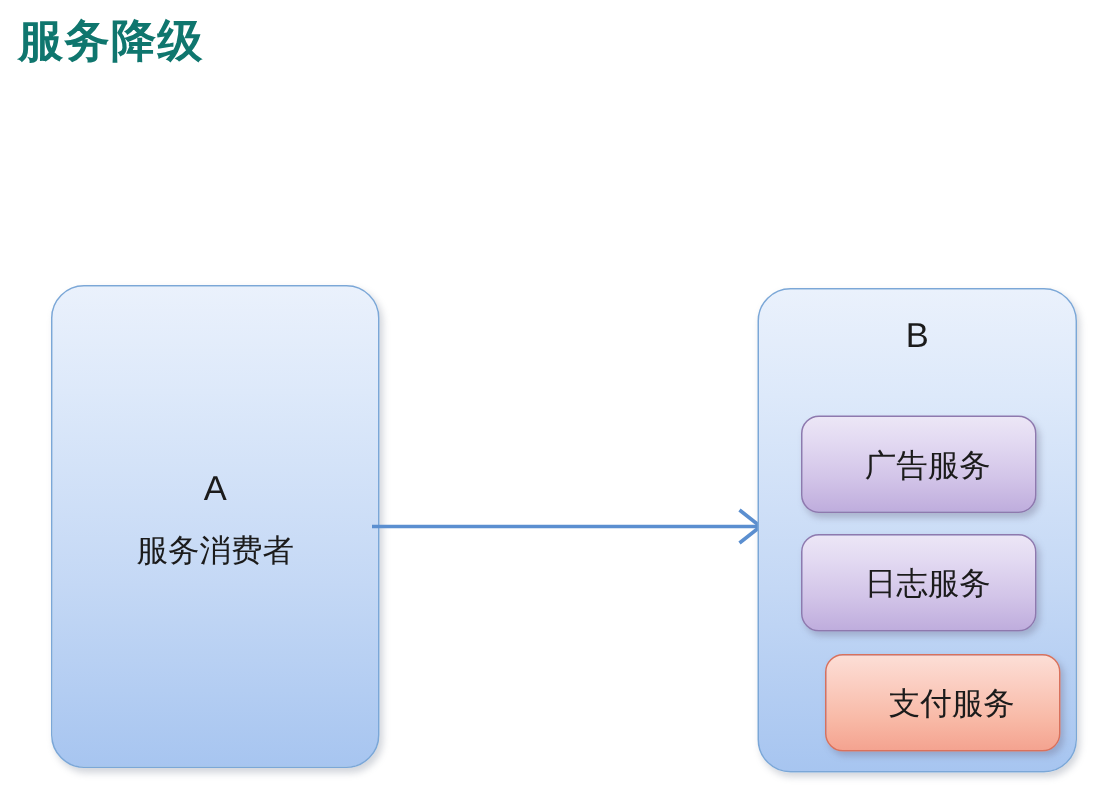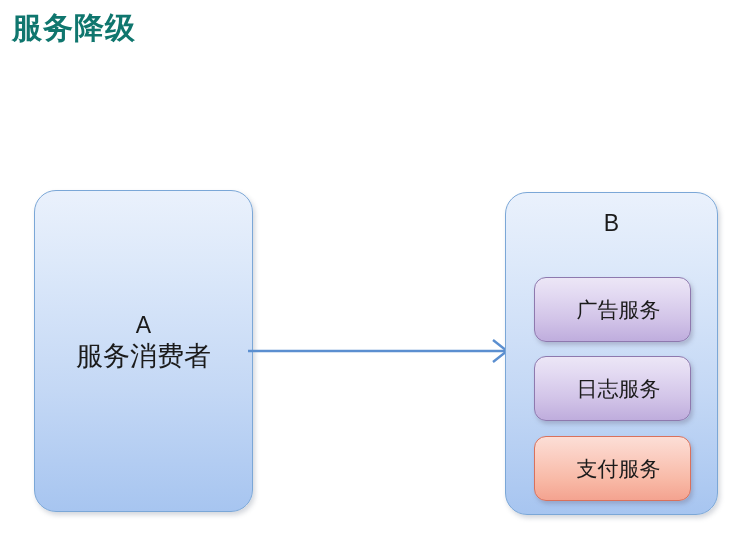--- a/index.html
+++ b/index.html
@@ -72,23 +72,24 @@
     font-size: 23px;
     line-height: 28px;
     white-space: nowrap;
   }
   .node-subcaption {
     position: absolute;
     left: 0;
     right: 0;
     text-align: center;
     color: #1b1b1b;
-    font-size: 27px;
+    font-size: 21px;
     line-height: 26px;
     white-space: nowrap;
+    margin-top: 12px;
   }
 
   #consumer-letter { top: 120px; }
   #consumer-name   { top: 152px; }
   #provider-letter { top: 16px; }
 
   
   .service-chip {
     position: absolute;
     left: 28px;
@@ -105,20 +106,21 @@
     box-shadow: 2px 3px 4px rgba(110, 105, 135, 0.35);
     padding-left: 12px;
   }
   .chip-purple {
     border: 1px solid #8e79ae;
     background: linear-gradient(to bottom, #ece6f6 0%, #e3daf2 25%, #d2c4e8 65%, #bfaddd 100%);
   }
   .chip-red {
     border: 1px solid #d9715c;
     background: linear-gradient(to bottom, #fcded6 0%, #fbcfc3 28%, #f8b9a6 68%, #f4a390 100%);
+    margin-left: 16px;
   }
   #chip-ad      { top: 84px; }
   #chip-log     { top: 163px; }
   #chip-payment { top: 243px; }
 
   
   #flow-arrow {
     position: absolute;
     left: 248px;
     top: 330px;

